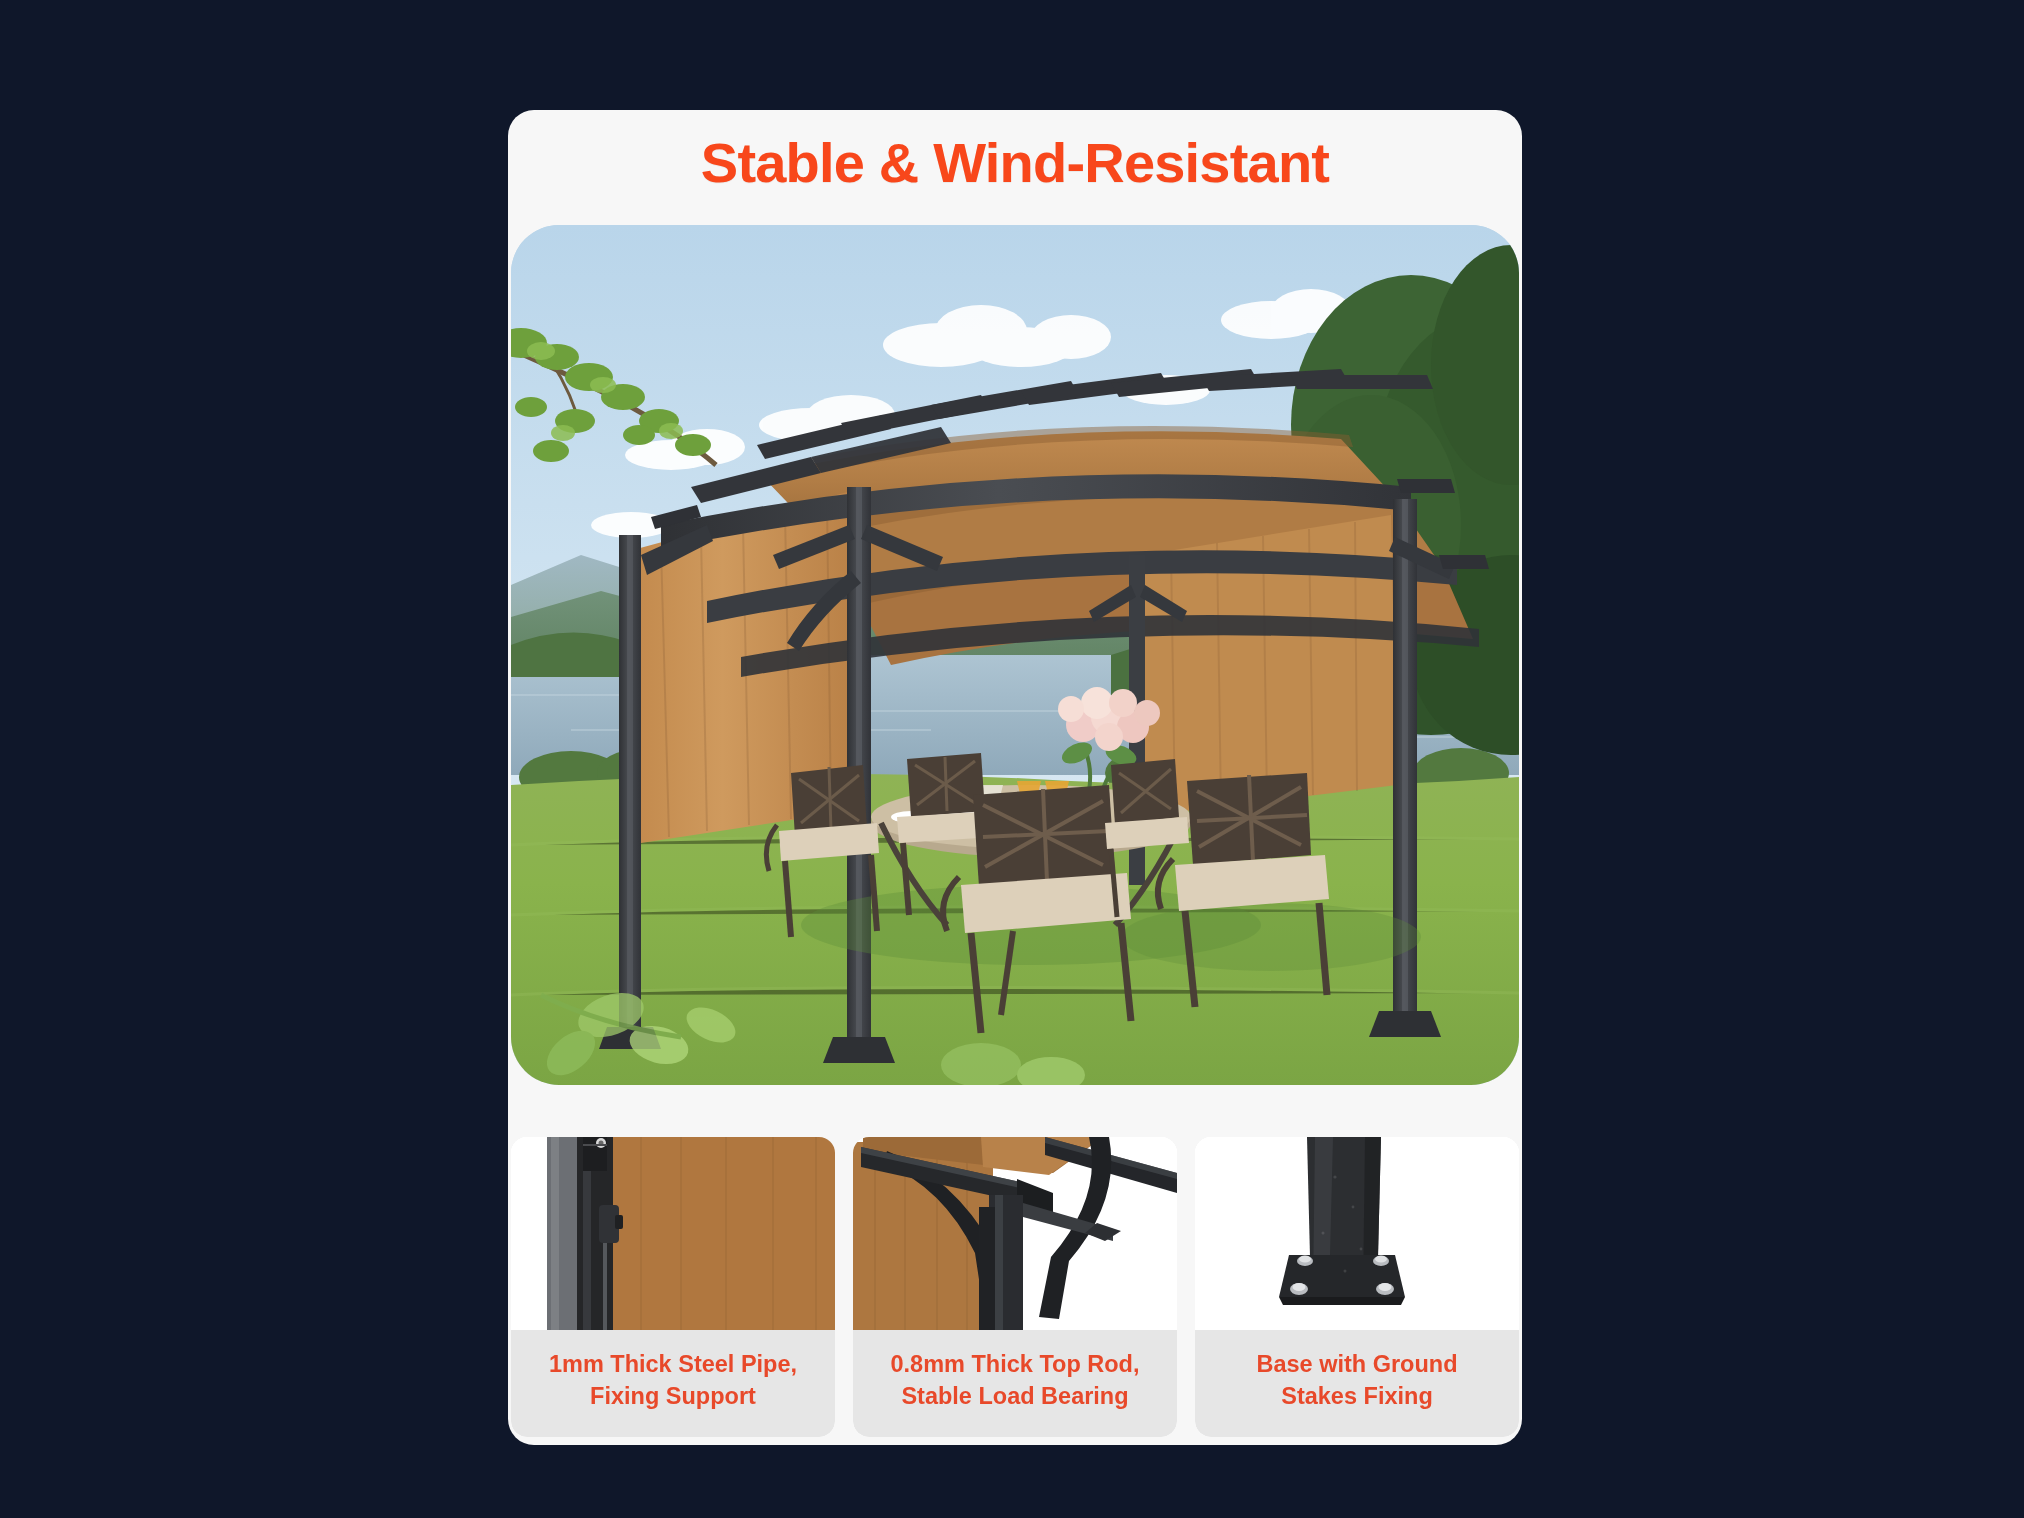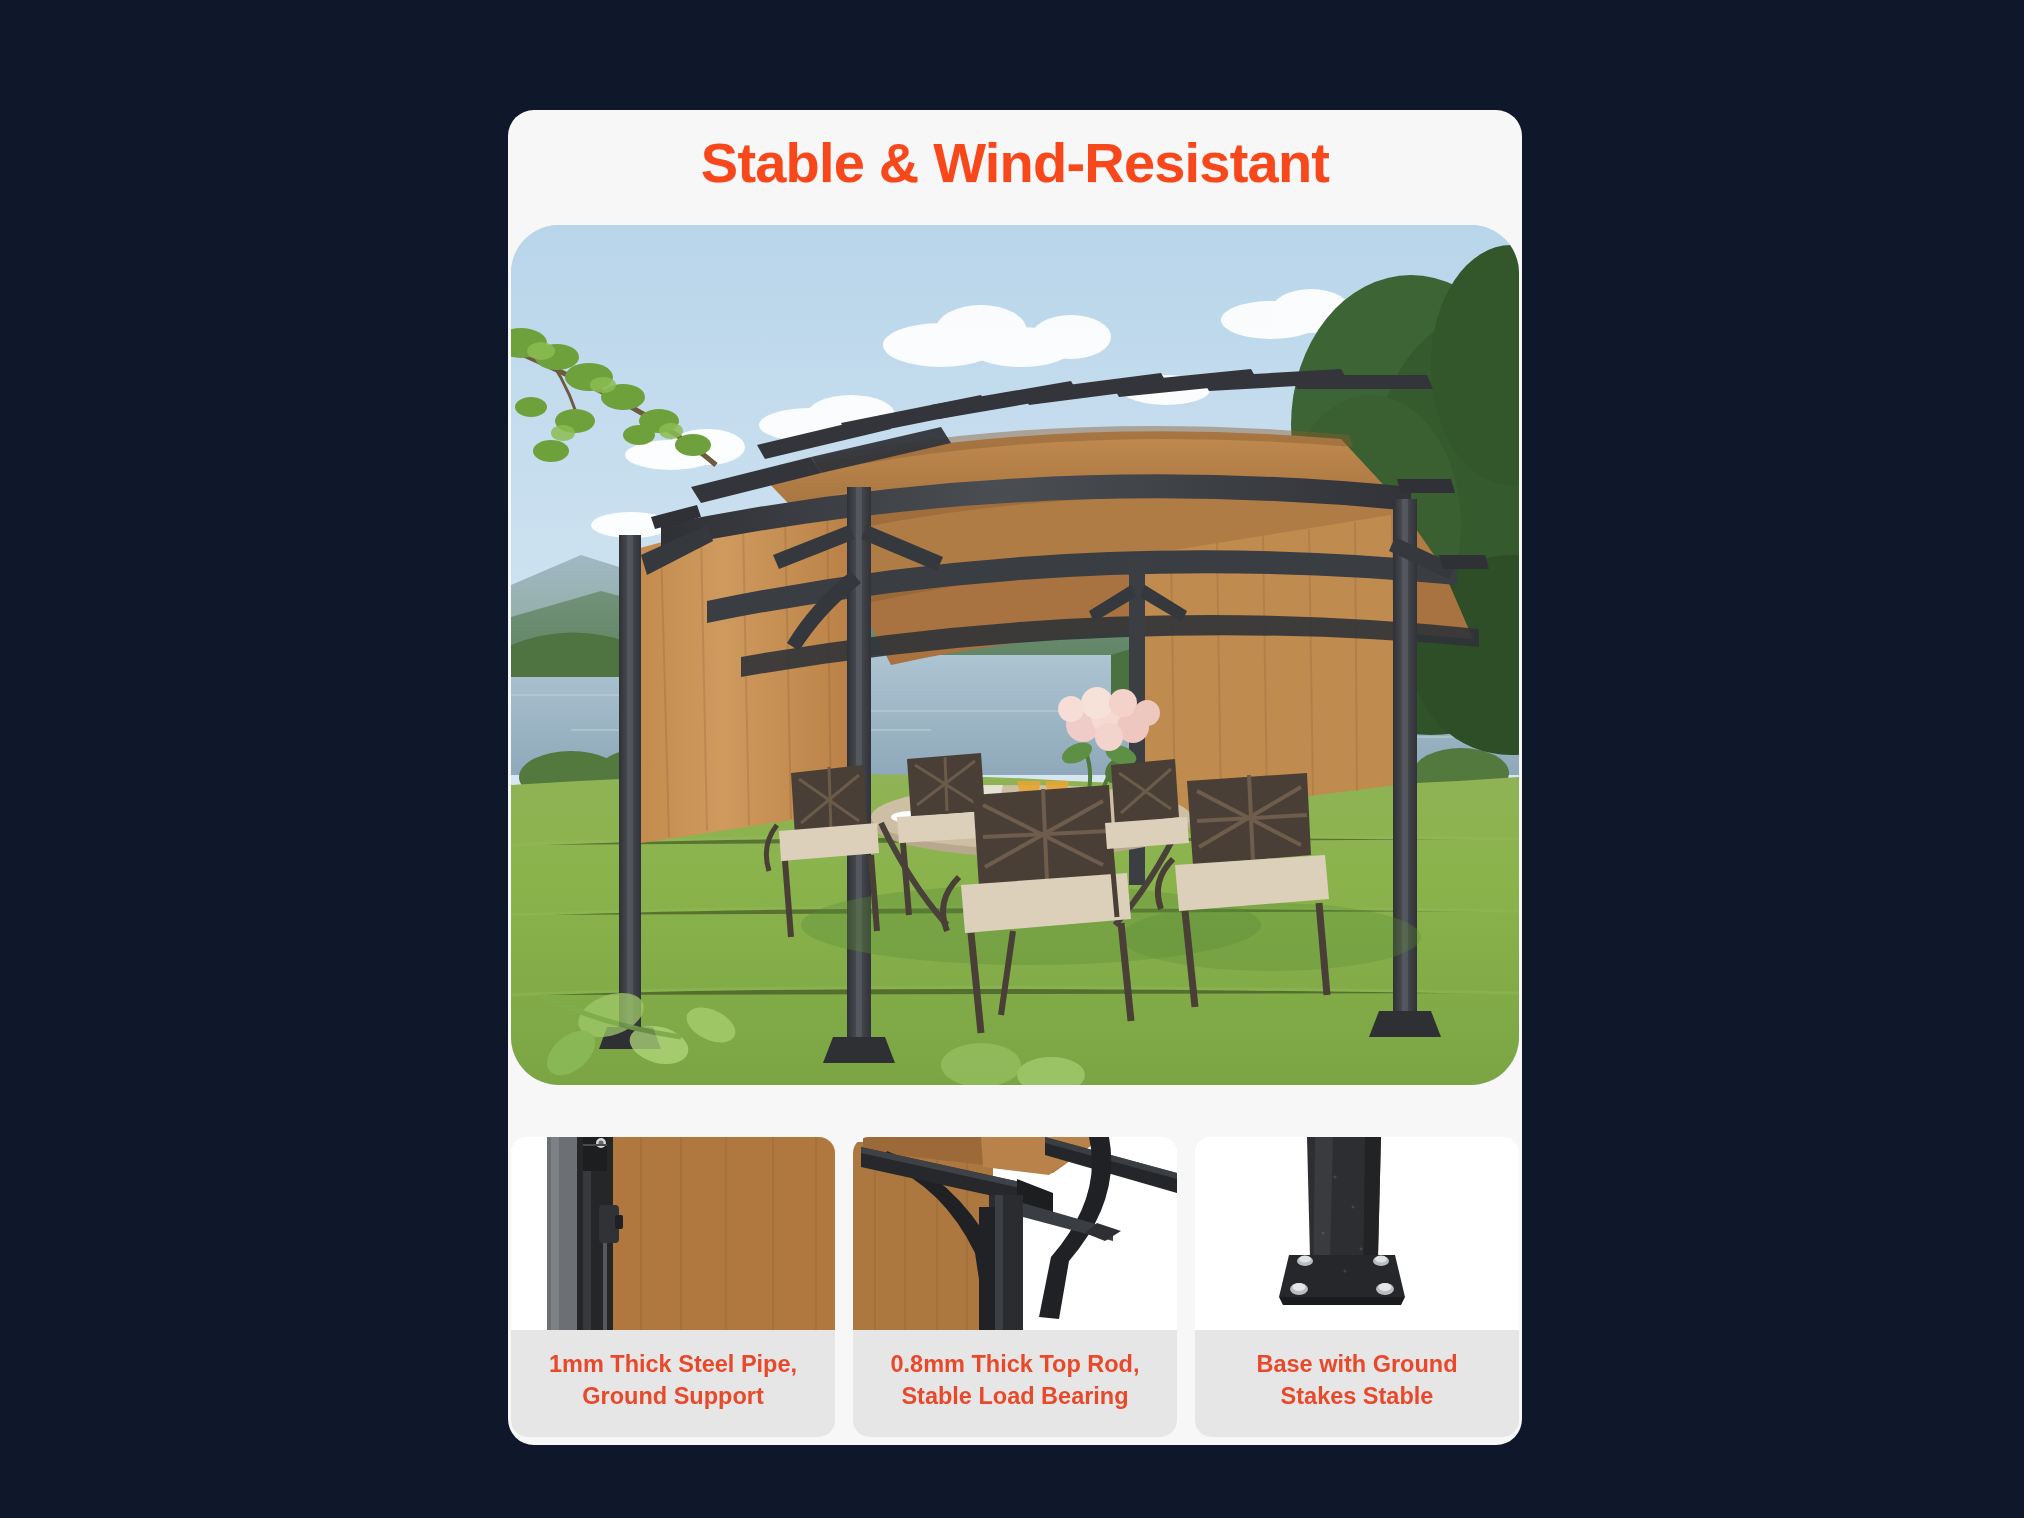--- a/index.html
+++ b/index.html
@@ -451,21 +451,21 @@
           <path d="M72 8 L96 8" stroke="#4a4b4e" stroke-width="2"></path>
 
           <rect x="88" y="68" width="20" height="38" rx="4" fill="#303236"></rect>
           <rect x="104" y="78" width="8" height="14" rx="2" fill="#1f2022"></rect>
 
           <rect x="92" y="106" width="4" height="87" fill="#55585c"></rect>
         </svg>
       </div>
       <div class="cap">
         <span>1mm Thick Steel Pipe,
-Ground Support</span>
+Fixing Support</span>
       </div>
     </div>
 
     <div class="thumb">
       <div class="thumb-img">
         <svg viewBox="0 0 324 193" preserveAspectRatio="xMidYMid slice">
           <rect width="324" height="193" fill="#ffffff"></rect>
 
           <path d="M0 5 L140 5 L140 193 L0 193 Z" fill="#ad7740"></path>
           <g opacity="0.13" stroke="#6f4a23" stroke-width="2">
@@ -535,18 +535,18 @@
             <circle cx="140" cy="40" r="1.6"></circle>
               <circle cx="158" cy="70" r="1.4"></circle>
             <circle cx="128" cy="96" r="1.5"></circle>
               <circle cx="166" cy="112" r="1.4"></circle>
             <circle cx="150" cy="134" r="1.5"></circle>
           </g>
         </svg>
       </div>
       <div class="cap">
         <span>Base with Ground
-Stakes  Stable</span>
+Stakes  Fixing</span>
       </div>
     </div>
 
   </div>
 </div>
 
 </body></html>

